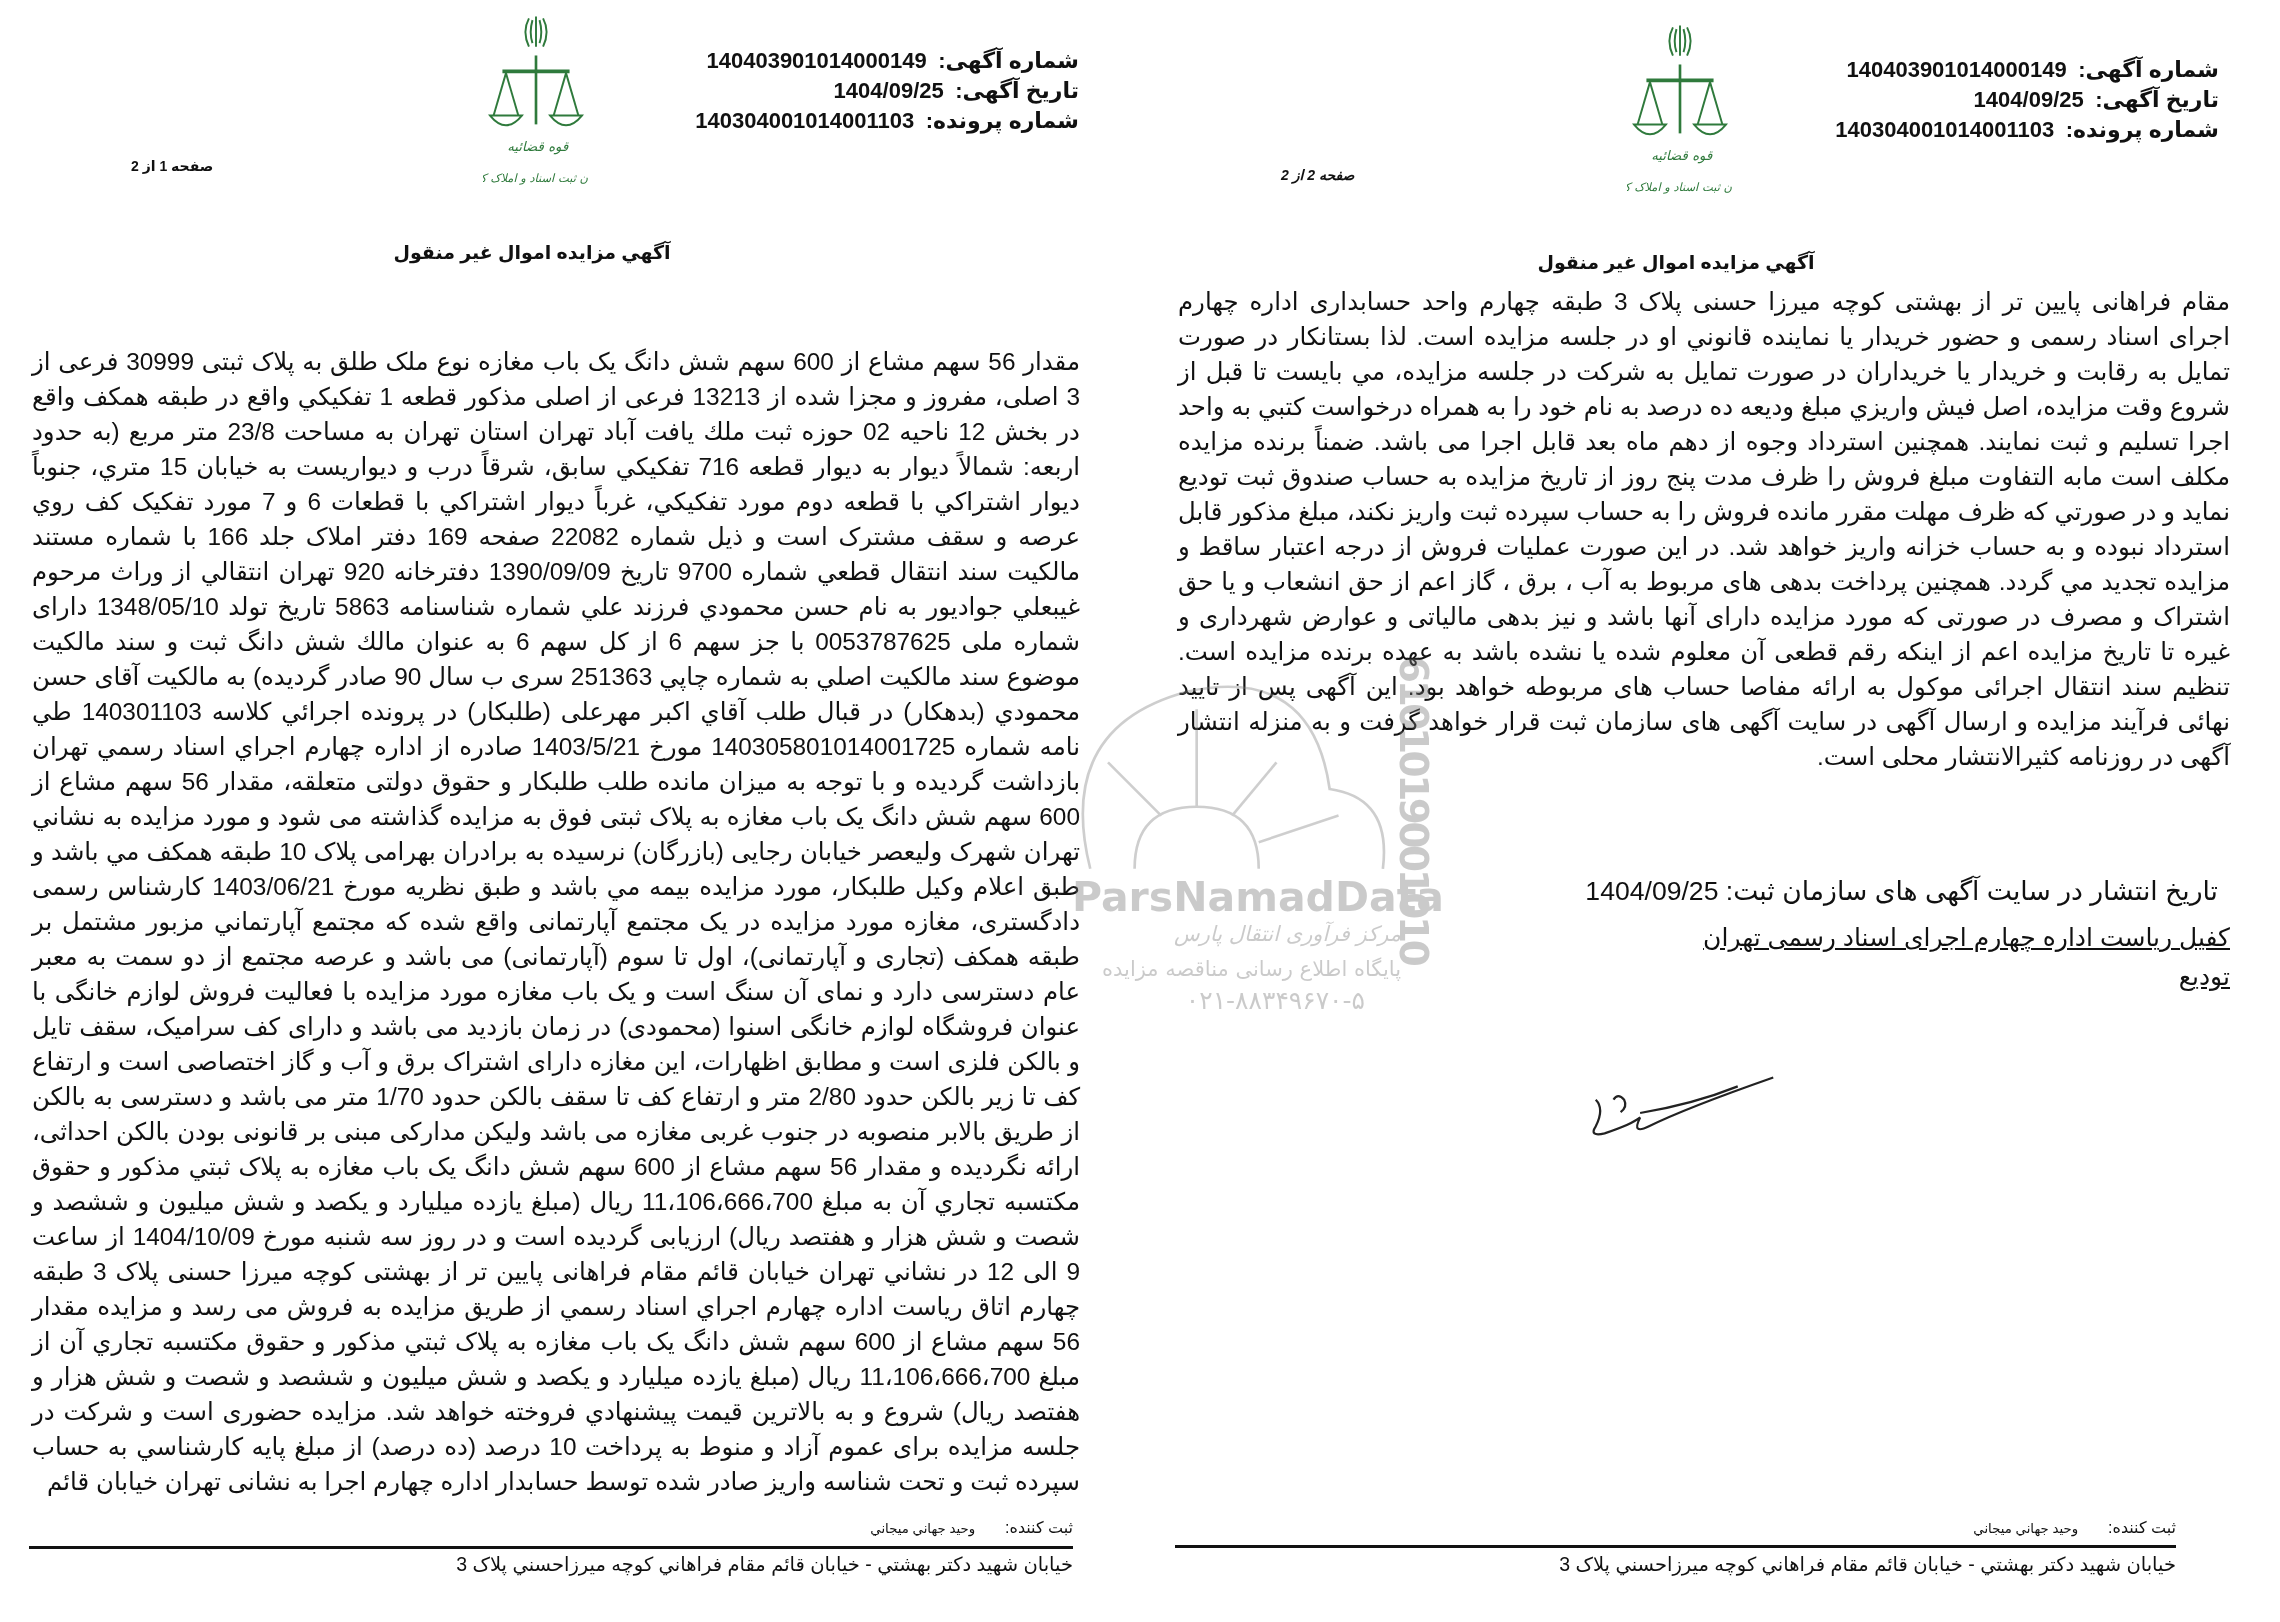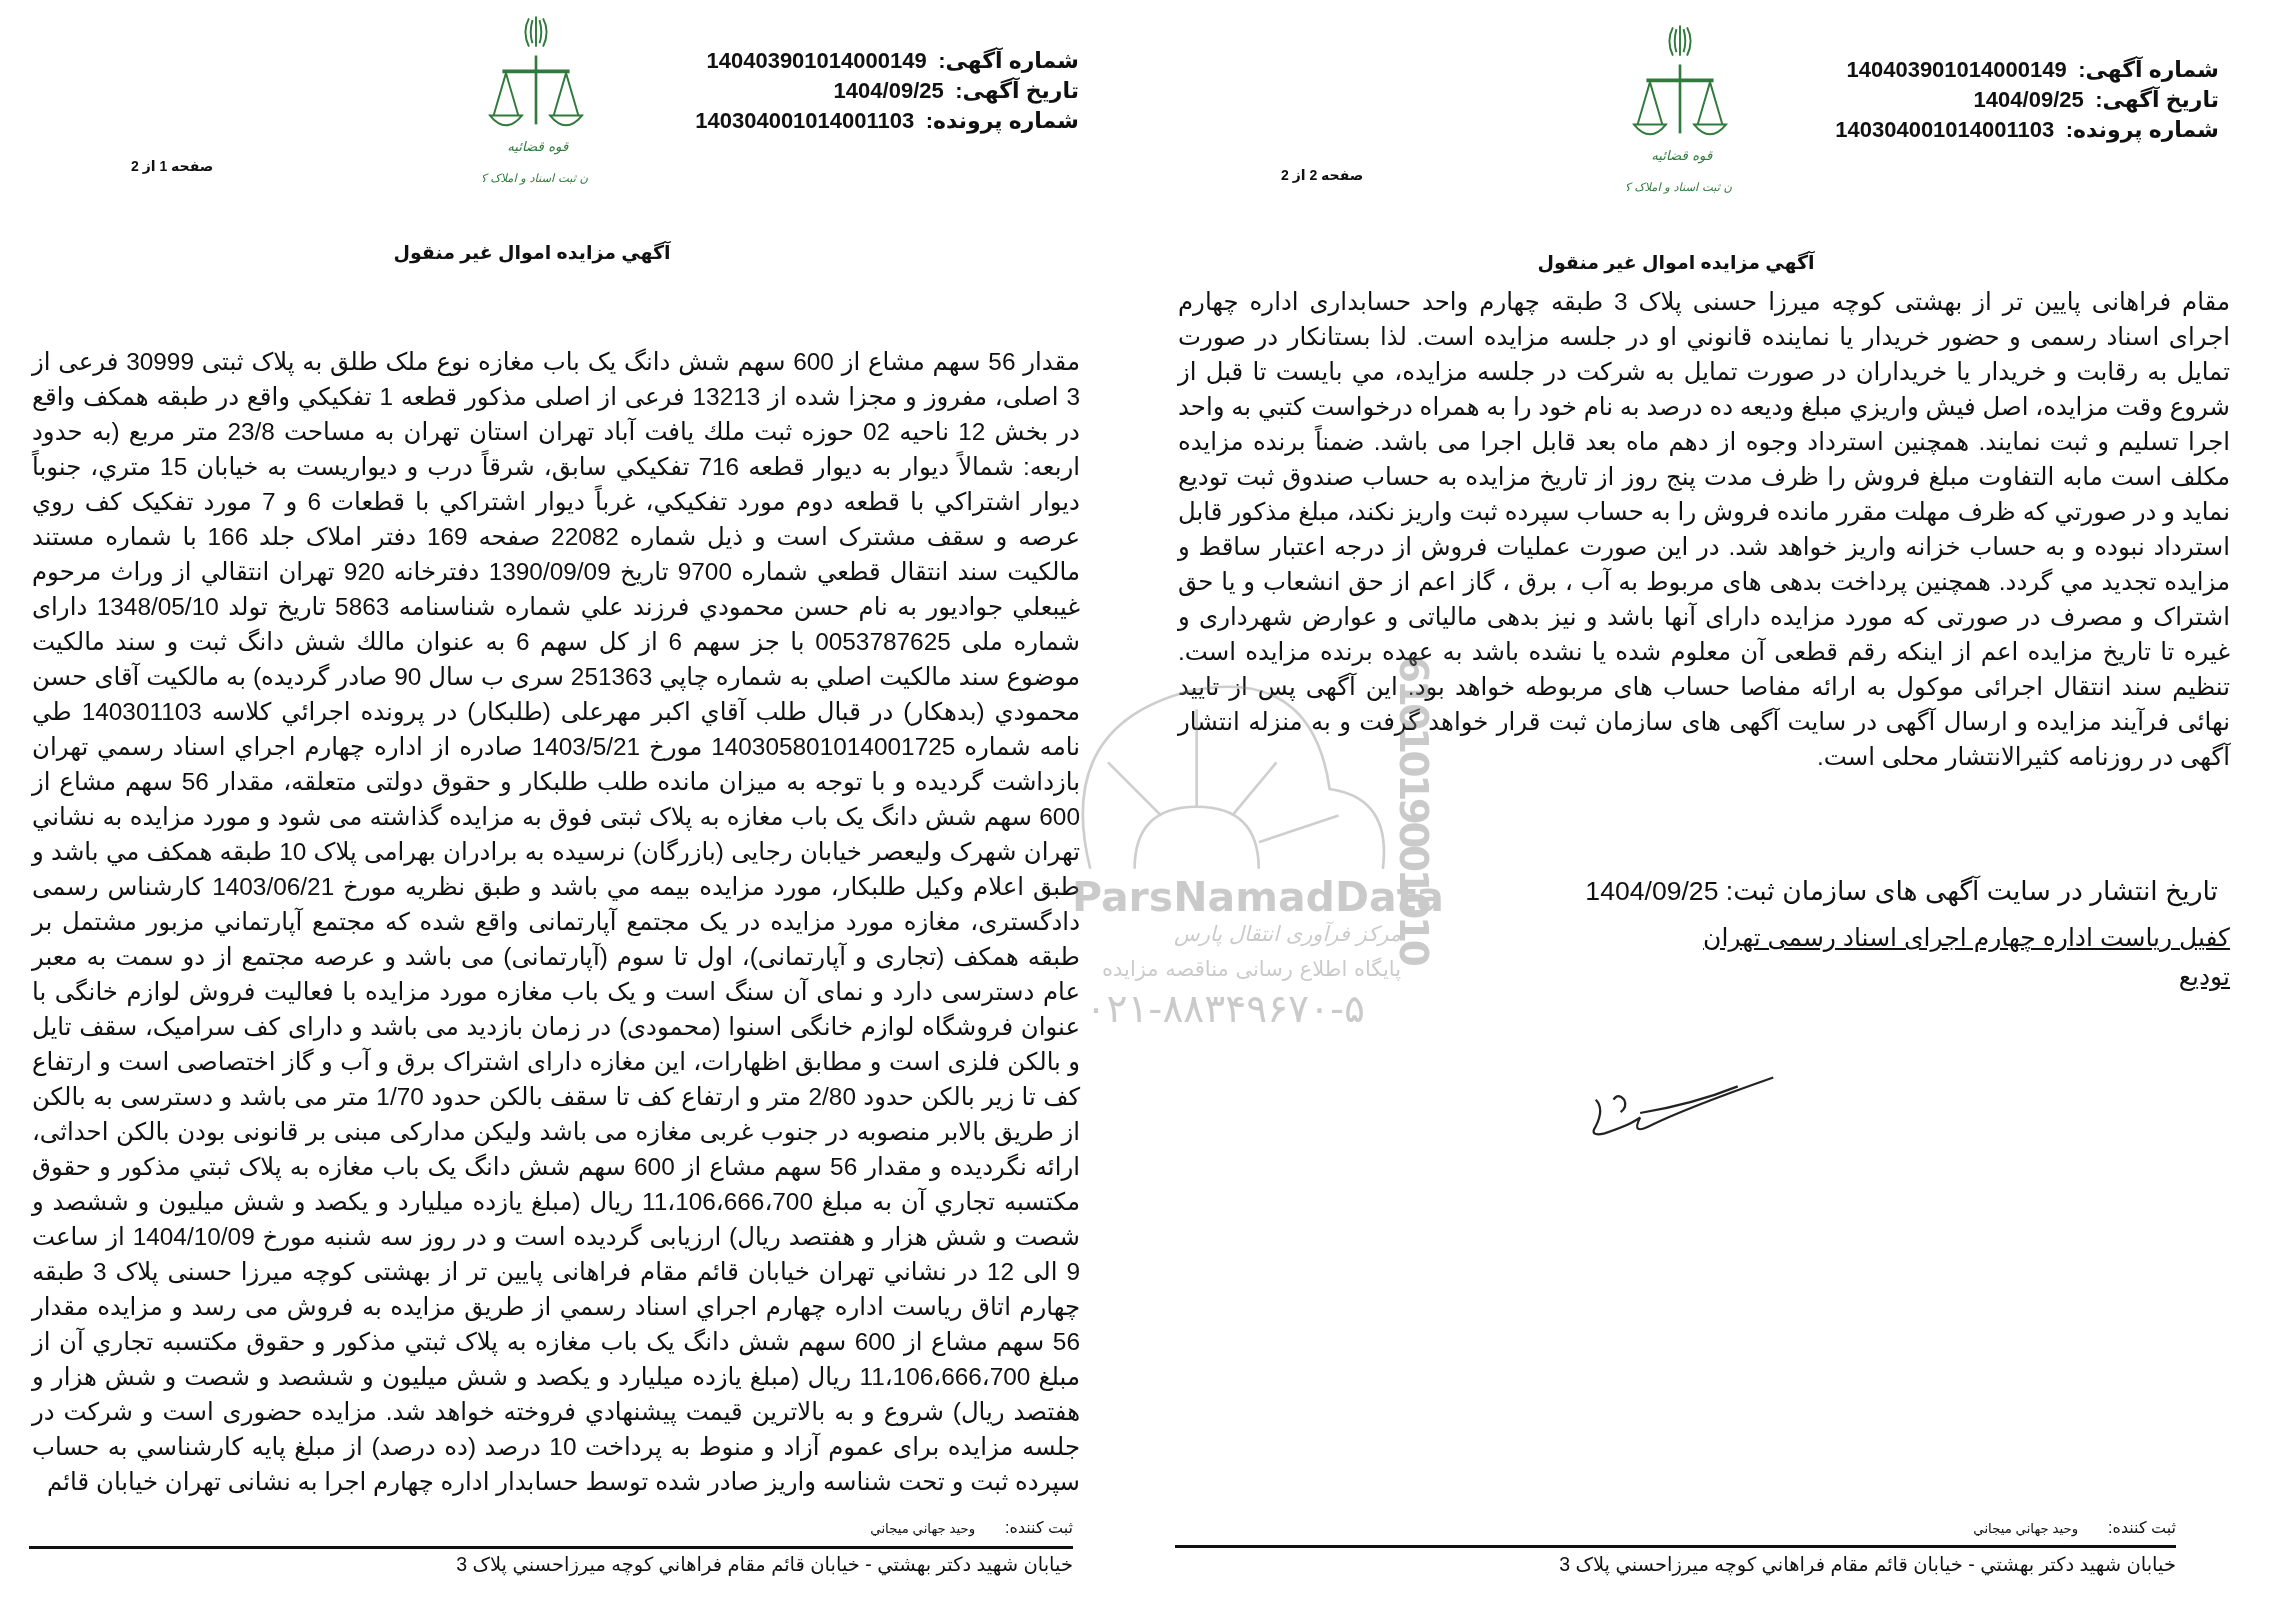--- a/index.html
+++ b/index.html
@@ -89,21 +89,21 @@
           <line x1="26" y1="72" x2="40" y2="120"></line>
         <line x1="94" y1="72" x2="80" y2="120"></line>
           <line x1="94" y1="72" x2="108" y2="120"></line>
         <path d="M8 120 q18 22 36 0 z M76 120 q18 22 36 0 z"></path>
       </g>
       <text x="62" y="160" font-size="15" fill="#2f7a3c" text-anchor="middle" font-family="DejaVu Serif, serif" font-style="italic">قوه قضائیه</text>
       <text x="62" y="195" font-size="13" fill="#2f7a3c" text-anchor="middle" font-family="DejaVu Serif, serif" font-style="italic">سازمان ثبت اسناد و املاک کشور</text>
     </svg>
   </div>
 
-  <div class="pageno" style="left:137px; top:167px;">صفحه 2 از 2</div>
+  <div class="pageno" style="left:137px; top:167px;font-style:italic;">صفحه 2 از 2</div>
 
   <div class="title" style="left:266px; width:532px; top:251px;">آگهي مزايده اموال غير منقول</div>
 
   <div class="body-text" style="right:51px; left:34px; top:284px;">
     <p>مقام فراهانی پایین تر از بهشتی کوچه میرزا حسنی پلاک 3 طبقه چهارم واحد حسابداری اداره چهارم اجرای اسناد رسمی و حضور خريدار يا نماينده قانوني او در جلسه مزايده است. لذا بستانکار در صورت تمايل به رقابت و خريدار يا خريداران در صورت تمايل به شرکت در جلسه مزايده، مي بايست تا قبل از شروع وقت مزايده، اصل فيش واريزي مبلغ وديعه ده درصد به نام خود را به همراه درخواست کتبي به واحد اجرا تسليم و ثبت نمايند. همچنین استرداد وجوه از دهم ماه بعد قابل اجرا می باشد. ضمناً برنده مزایده مکلف است مابه التفاوت مبلغ فروش را ظرف مدت پنج روز از تاريخ مزايده به حساب صندوق ثبت توديع نمايد و در صورتي که ظرف مهلت مقرر مانده فروش را به حساب سپرده ثبت واريز نکند، مبلغ مذکور قابل استرداد نبوده و به حساب خزانه واريز خواهد شد. در اين صورت عمليات فروش از درجه اعتبار ساقط و مزايده تجديد مي گردد. همچنین پرداخت بدهی های مربوط به آب ، برق ، گاز اعم از حق انشعاب و یا حق اشتراک و مصرف در صورتی که مورد مزایده دارای آنها باشد و نیز بدهی مالیاتی و عوارض شهرداری و غیره تا تاریخ مزایده اعم از اینکه رقم قطعی آن معلوم شده یا نشده باشد به عهده برنده مزایده است. تنظیم سند انتقال اجرائی موکول به ارائه مفاصا حساب های مربوطه خواهد بود. این آگهی پس از تایید نهائی فرآیند مزایده و ارسال آگهی در سایت آگهی های سازمان ثبت قرار خواهد گرفت و به منزله انتشار آگهی در روزنامه کثیرالانتشار محلی است.</p>
   </div>
 
   <div class="pub-date" style="right:63px; top:844px;margin-top:31px;">
     <span>تاریخ انتشار در سایت آگهی های سازمان ثبت:</span>
     <span>1404/09/25</span>
@@ -134,15 +134,15 @@
       <line x1="180" y1="170" x2="180" y2="60"></line>
       <line x1="140" y1="180" x2="80" y2="120"></line>
       <line x1="220" y1="180" x2="270" y2="120"></line>
       <line x1="250" y1="210" x2="340" y2="180"></line>
     </g>
   </svg>
   <div class="wm-text" style="right:8.9px; top:0px; font-size:39px; font-weight:bold; writing-mode:vertical-rl; direction:ltr; letter-spacing:-3.5px;">6101019001010</div>
   <div class="wm-text" style="left:35px; top:217px; font-size:41px; font-weight:bold; direction:ltr;">ParsNamadData</div>
   <div class="wm-text" style="right:44px; top:266px; font-size:21px; font-style:italic;">مرکز فرآوری انتقال پارس</div>
   <div class="wm-text" style="right:44px; top:301px; font-size:21px;">پایگاه اطلاع رسانی مناقصه مزایده</div>
-  <div class="wm-text" style="right:80px; top:330px; font-size:39px;">۰۲۱-۸۸۳۴۹۶۷۰-۵</div>
+  <div class="wm-text" style="right:80px; top:330px; font-size:25px;">۰۲۱-۸۸۳۴۹۶۷۰-۵</div>
 </div>
 
 
 </body></html>

